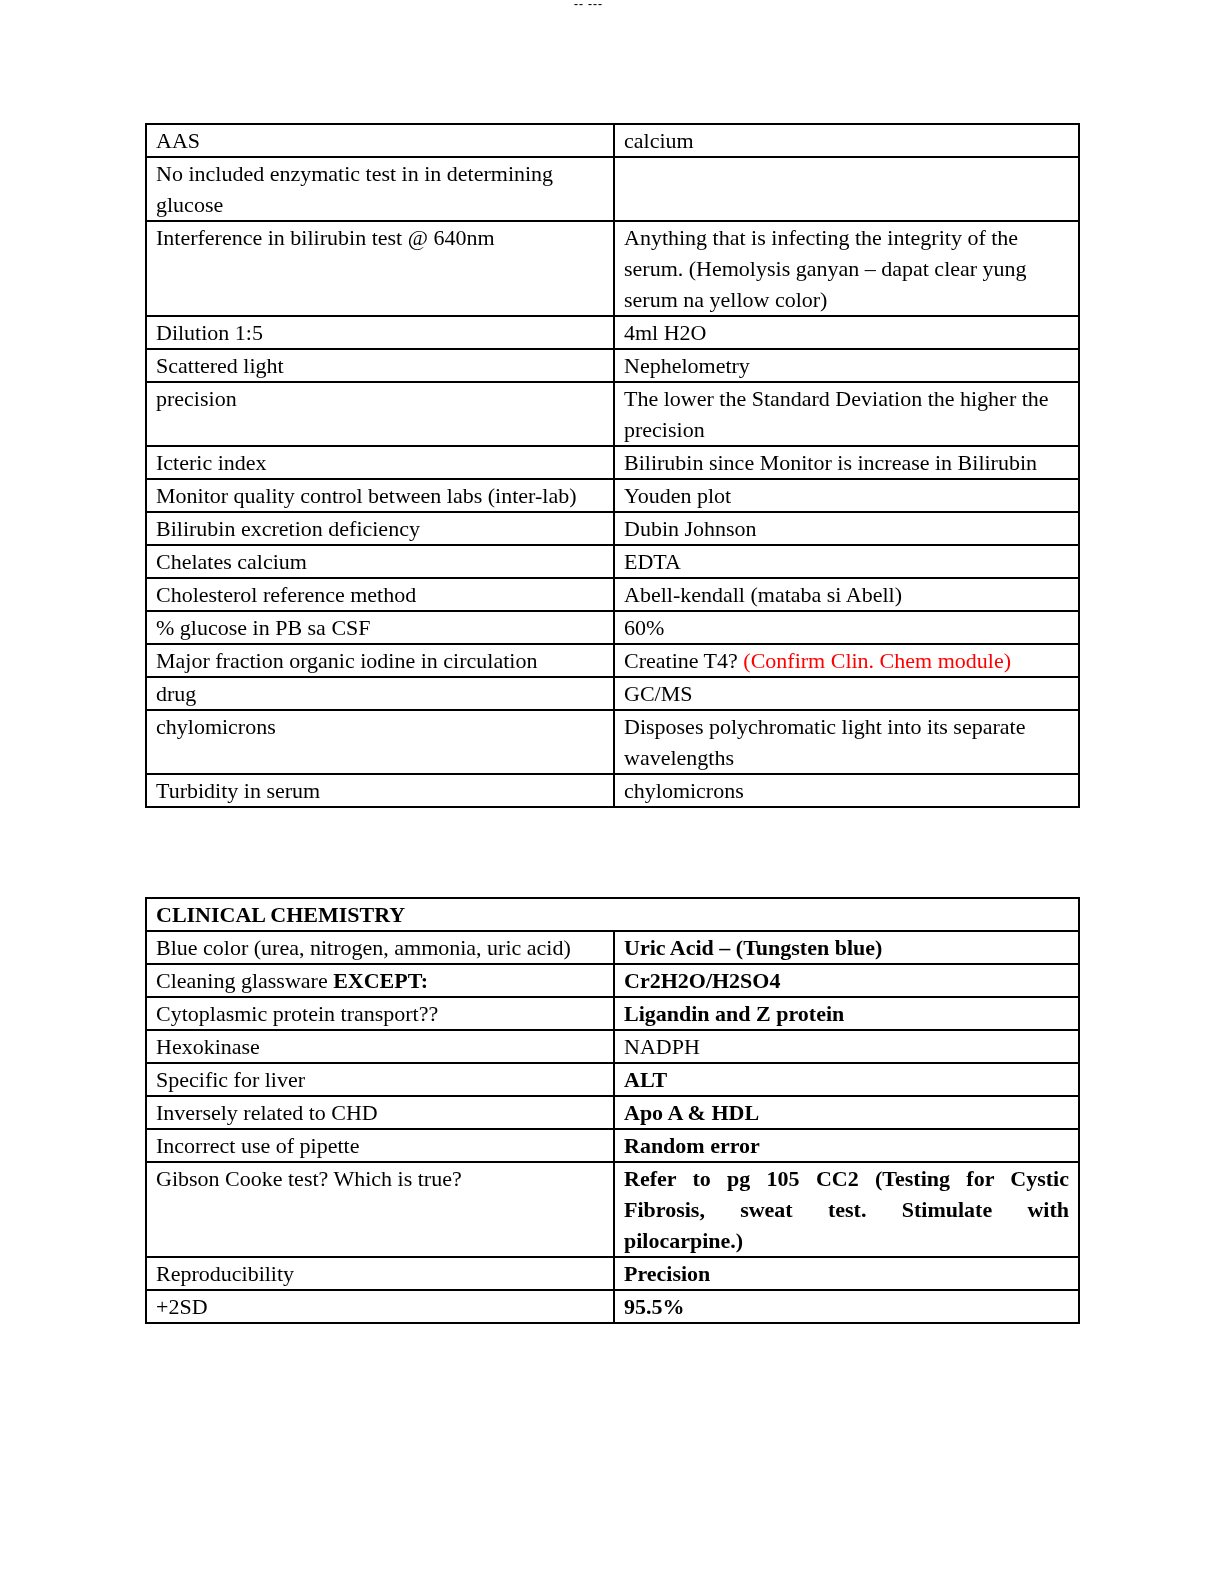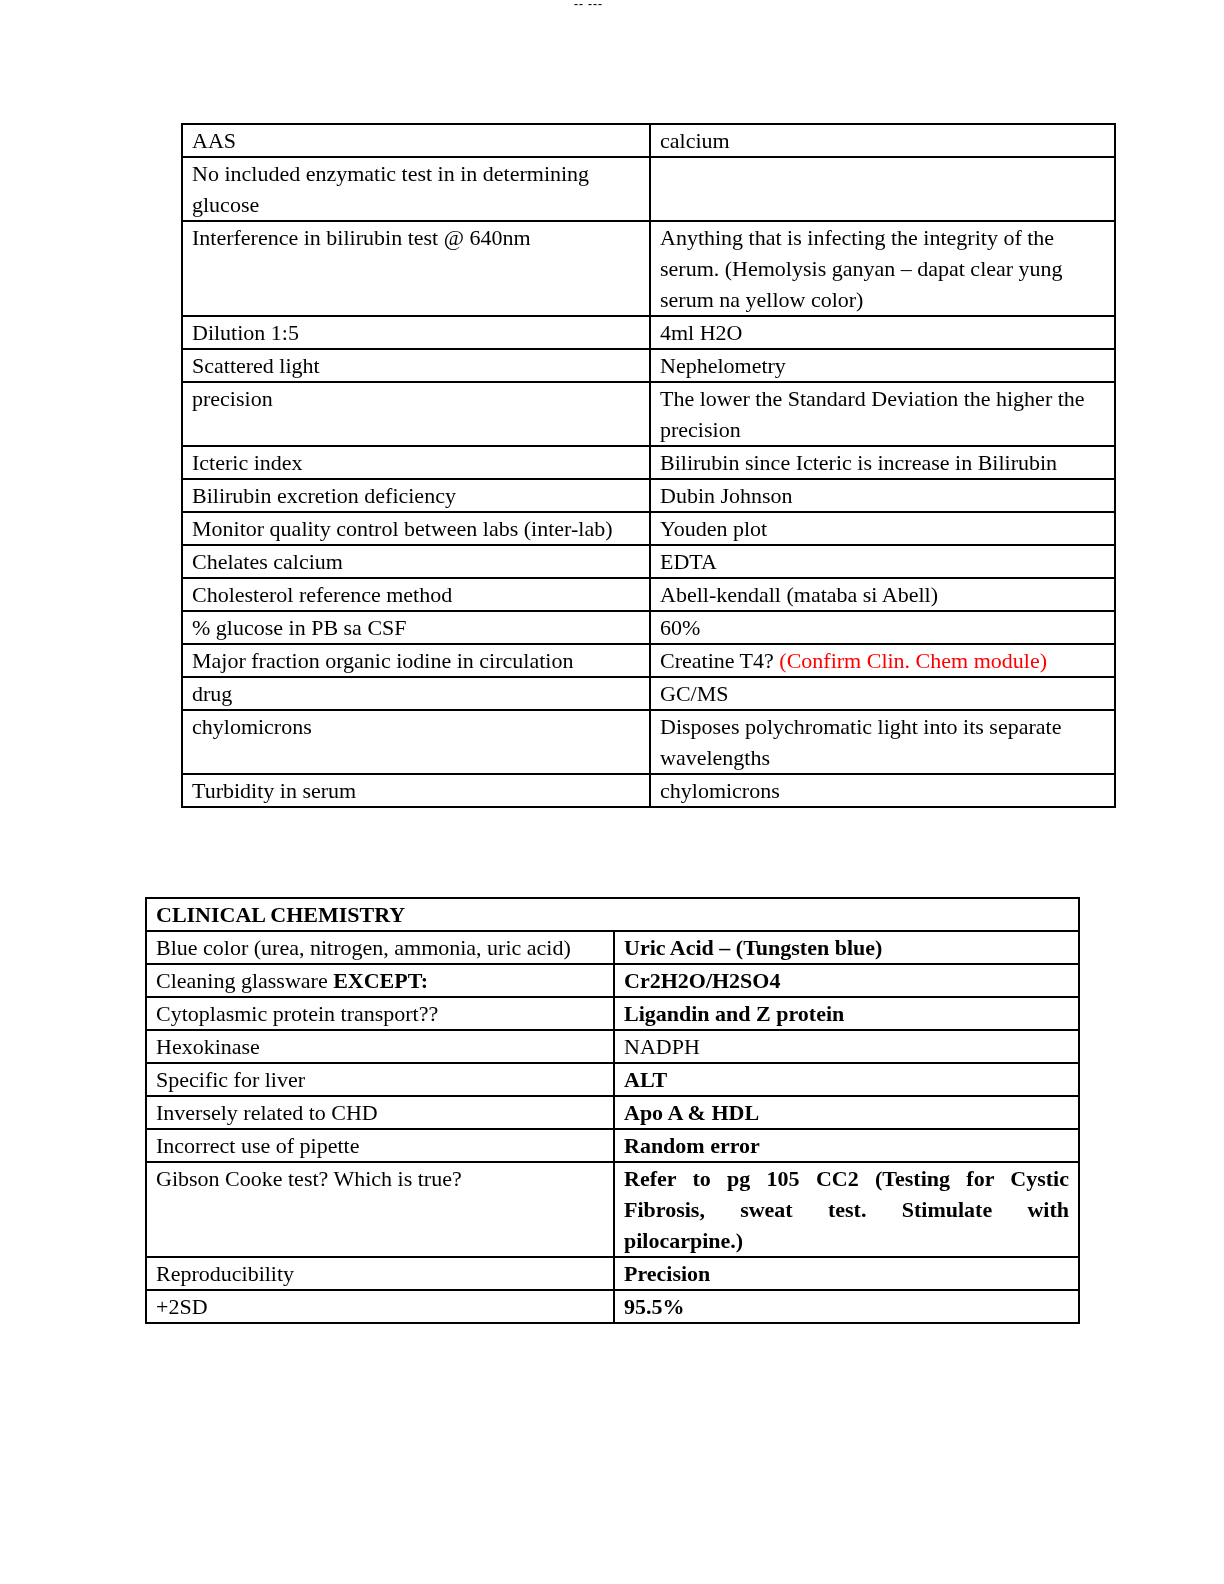--- a/index.html
+++ b/index.html
@@ -27,21 +27,21 @@
   }
   table.doc-table {
     position: absolute;
     left: 145px;
     width: 933px;
     border-collapse: collapse;
     table-layout: fixed;
     font-size: 22px;
     line-height: 31px;
   }
-  #table1 { top: 123px; margin-left: 36px; }
+  #table1 { top: 123px; }
   #table2 { top: 897px; }
   table.doc-table td, table.doc-table th {
     border: 2px solid #000000;
     vertical-align: top;
     padding: 0 9px;
     overflow: hidden;
   }
   col.col-left  { width: 468px; }
   col.col-right { width: 465px; }
   th.table-header {
@@ -83,29 +83,29 @@
       <tr>
         <td><span>Scattered light</span></td>
         <td><span>Nephelometry</span></td>
       </tr>
       <tr>
         <td><span>precision</span></td>
         <td><span>The lower the Standard Deviation the higher the precision</span></td>
       </tr>
       <tr>
         <td><span>Icteric index</span></td>
-        <td><span>Bilirubin since Icteric is increase in Bilirubin</span></td>
+        <td><span>Bilirubin since Monitor is increase in Bilirubin</span></td>
+      </tr>
+      <tr>
+        <td><span>Monitor quality control between labs (inter-lab)</span></td>
+        <td><span>Youden plot</span></td>
       </tr>
       <tr>
         <td><span>Bilirubin excretion deficiency</span></td>
         <td><span>Dubin Johnson</span></td>
-      </tr>
-      <tr>
-        <td><span>Monitor quality control between labs (inter-lab)</span></td>
-        <td><span>Youden plot</span></td>
       </tr>
       <tr>
         <td><span>Chelates calcium</span></td>
         <td><span>EDTA</span></td>
       </tr>
       <tr>
         <td><span>Cholesterol reference method</span></td>
         <td><span>Abell-kendall (mataba si Abell)</span></td>
       </tr>
       <tr>

